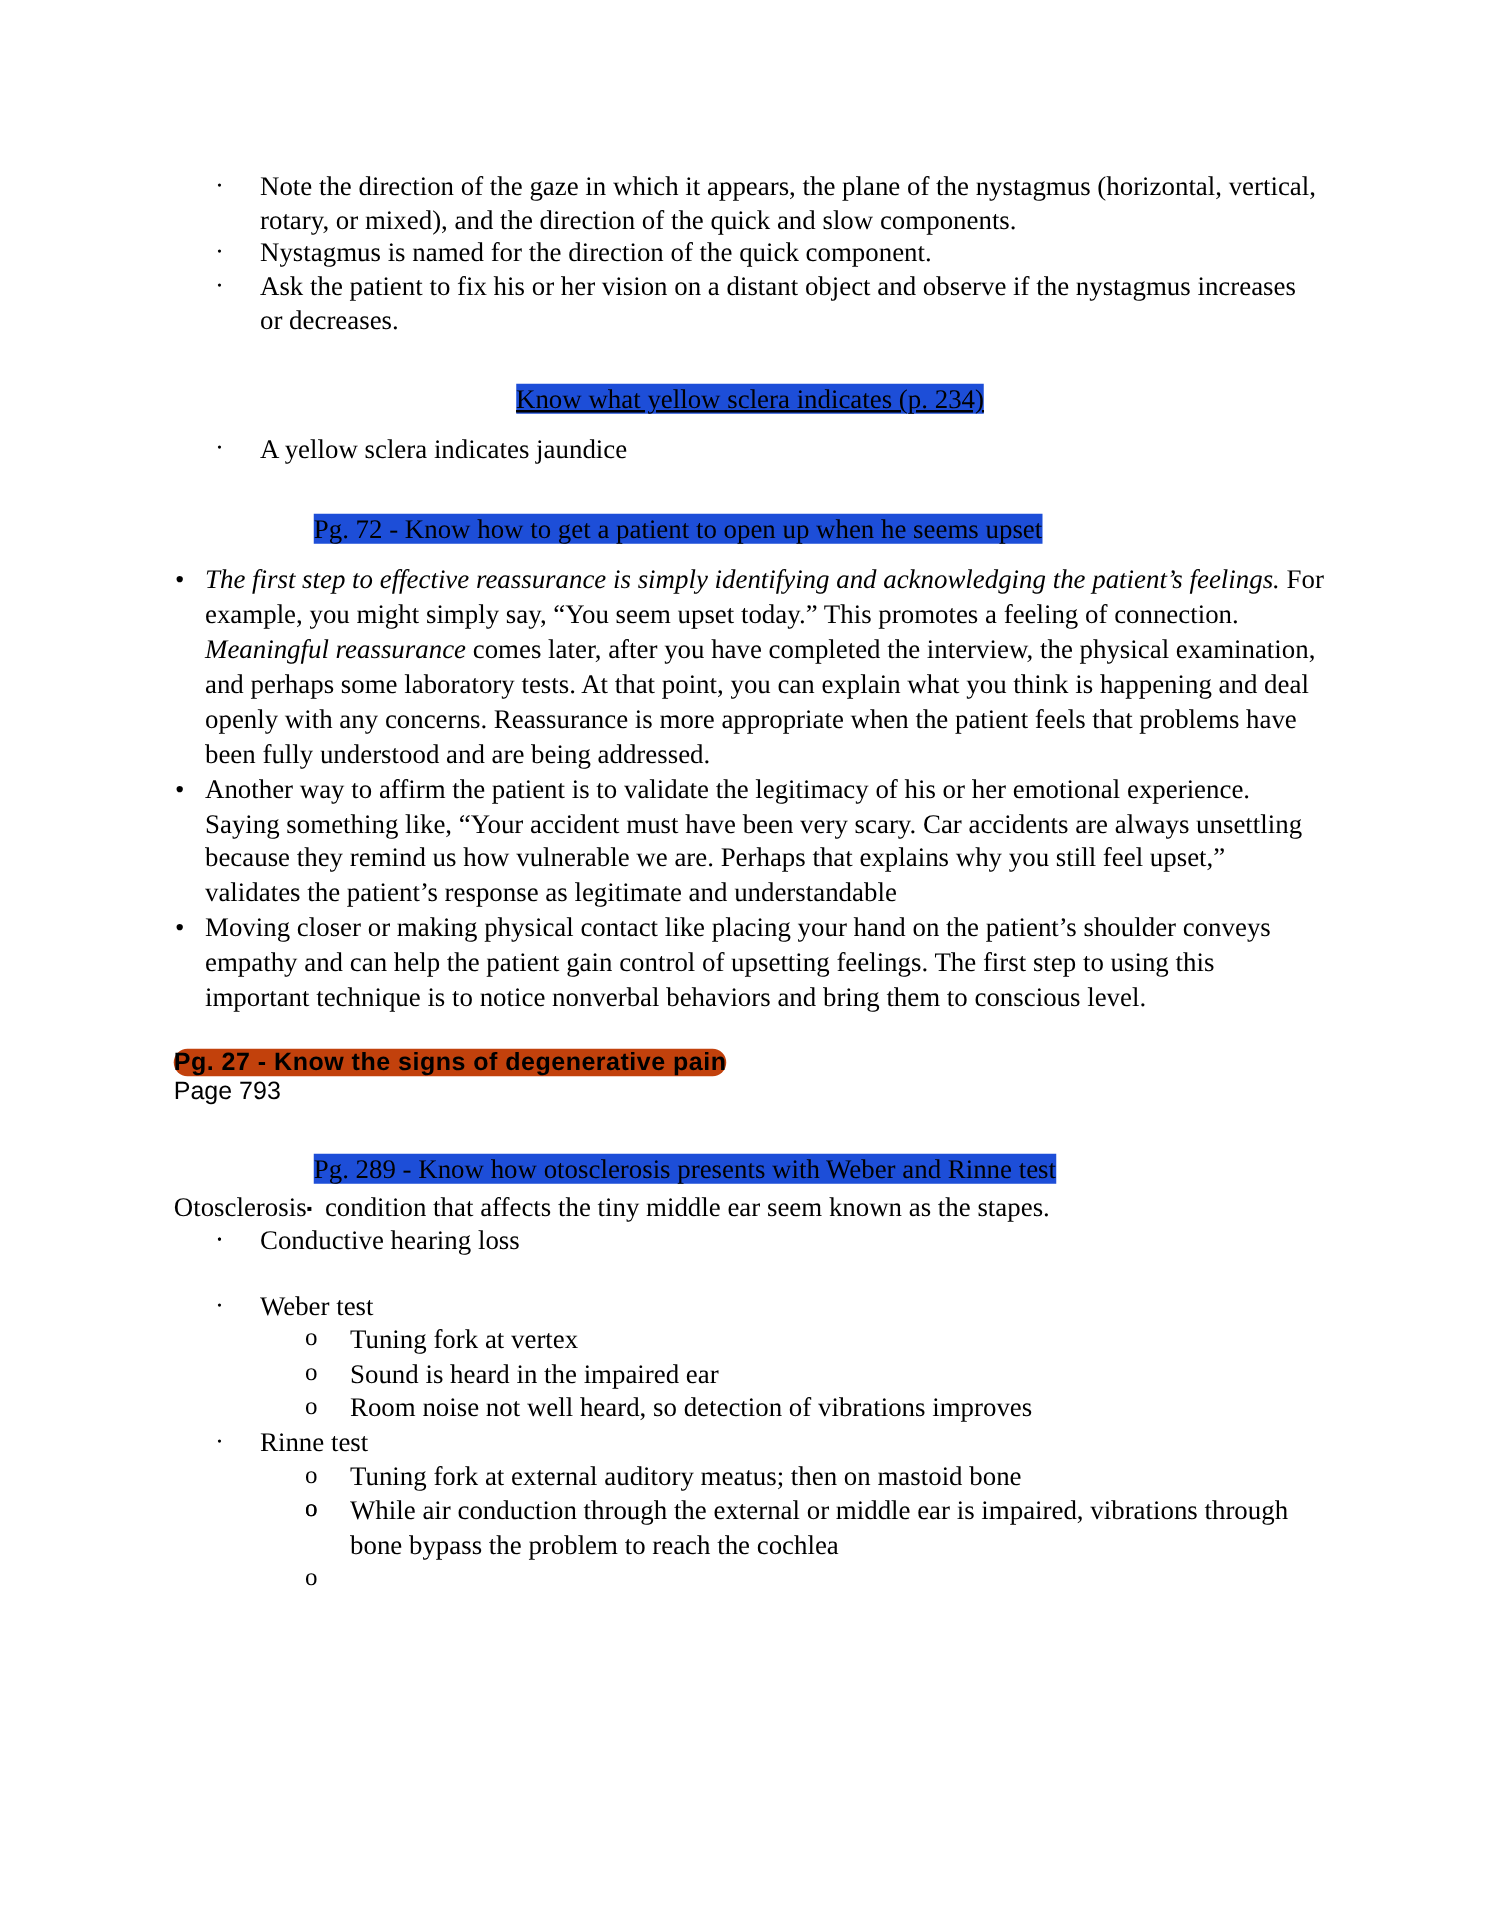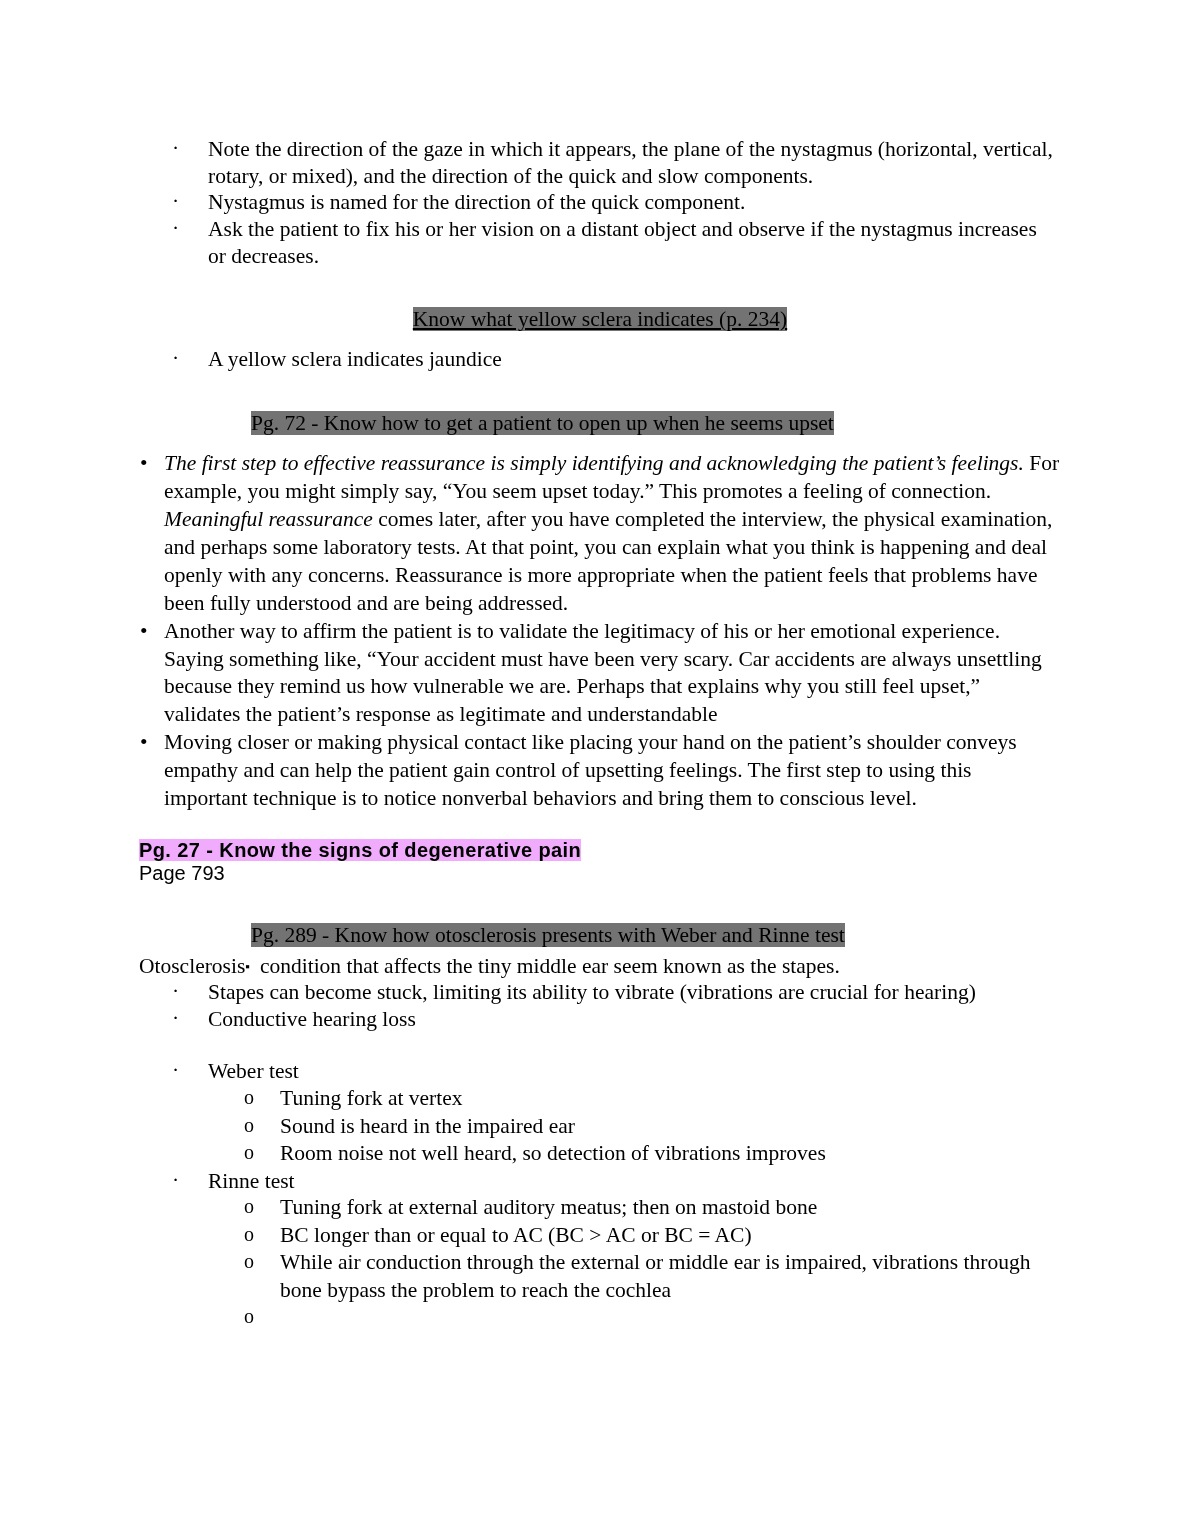--- a/index.html
+++ b/index.html
@@ -78,24 +78,25 @@
     line-height: 1.28;
     margin: 0;
   }
   ul.lvl2 > li .dot {
     position: absolute;
     left: 104px;
     top: 0px;
     font-size: 20px;
   }
   .hl-yellow {
-    background: #737373;
+    background: #1d4ed8;
   }
   .hl-green {
-    background: #f0abfc;
+    background: #c2410c;
+    border-radius: 11px;
   }
   .center-head {
     text-align: center;
     font-size: 21.5px;
     margin: 0;
   }
   .head-underline {
     text-decoration: underline;
   }
   .spacer-sm { height: 14px; }
@@ -197,21 +198,20 @@
 
     <div style="height:6px;"></div>
 
     <p class="inline-label" style="margin-left:-1px;">
       <span>Otosclerosis</span><span style="font-size:13px;vertical-align:2px;">▪</span><span style="padding-left:10px;">condition that affects the tiny middle ear seem known as the stapes.</span>
     </p>
 
     <ul class="lvl1">
       <li>
         <span class="dot">·</span>
-        <span>Stapes can become stuck, limiting its ability to vibrate (vibrations are crucial for hearing)</span>
       </li>
       <li>
         <span class="dot">·</span>
         <span>Conductive hearing loss</span>
       </li>
     </ul>
 
     <div class="spacer-md"></div>
 
     <ul class="lvl1">
@@ -241,21 +241,20 @@
         <span>Rinne test</span>
       </li>
     </ul>
     <ul class="lvl2">
       <li>
         <span class="dot">o</span>
         <span>Tuning fork at external auditory meatus; then on mastoid bone</span>
       </li>
       <li>
         <span class="dot">o</span>
-        <span>BC longer than or equal to AC (BC &gt; AC or BC = AC)</span>
       </li>
       <li>
         <span class="dot">o</span>
         <span>While air conduction through the external or middle ear is impaired, vibrations through bone bypass the problem to reach the cochlea</span>
       </li>
       <li>
         <span class="dot">o</span>
       </li>
     </ul>
 

